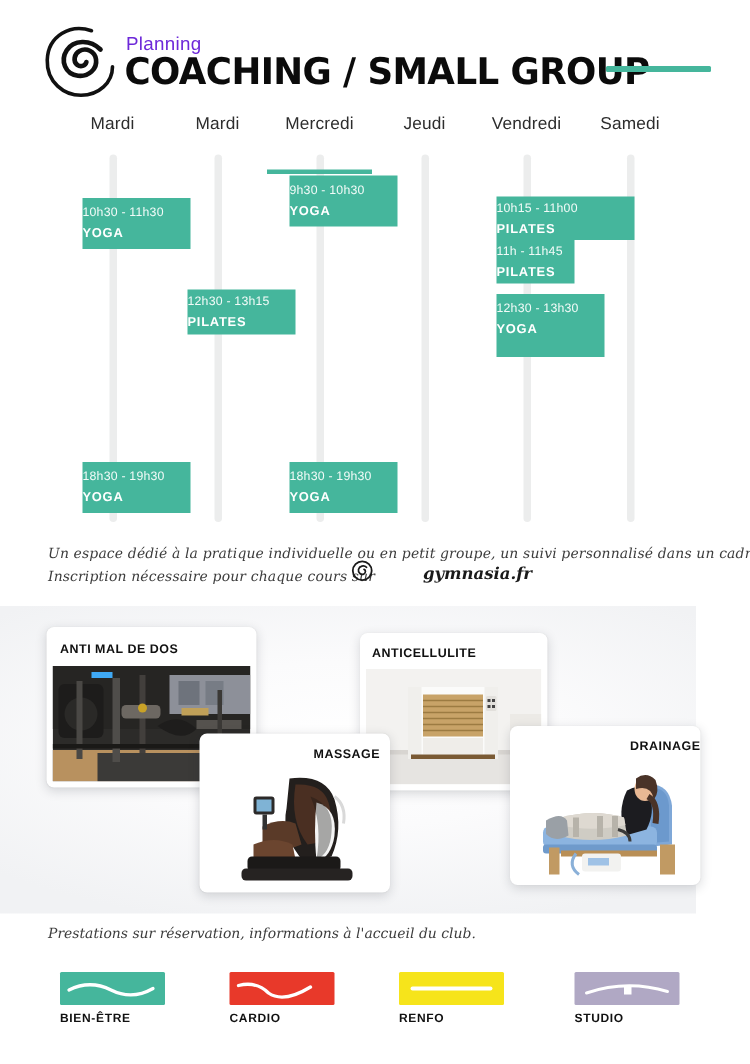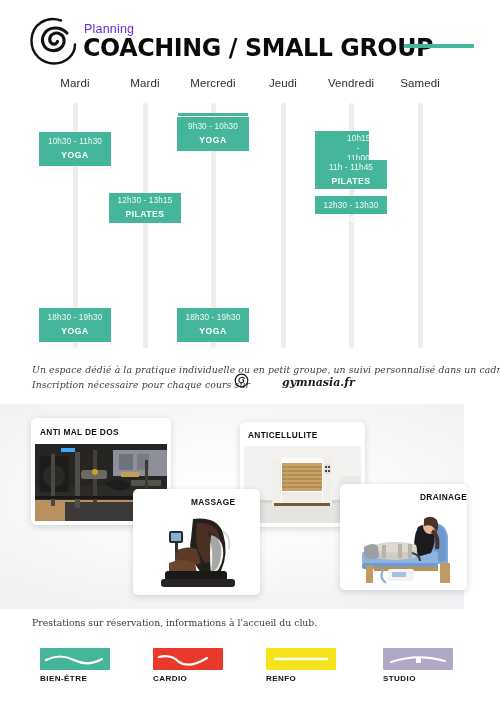--- a/index.html
+++ b/index.html
@@ -81,23 +81,24 @@
     left: 178px; top: 113px;
     width: 70px; height: 3px;
     background: #45b69c;
   }
 
   
   .session {
     position: absolute;
     background: #45b69c;
     color: #ffffff;
-    text-align: center;
+    text-align: left;
     box-sizing: border-box;
     padding-top: 5px;
+    margin-left: 16px;
   }
   .session .t {
     display: block;
     font-size: 8.2px;
     letter-spacing: 0.15px;
     line-height: 10px;
     color: #f2fbf8;
   }
   .session .n {
     display: block;
@@ -136,20 +137,21 @@
   }
   #gymnasia-mark {
     position: absolute;
     left: 234px; top: 373px;
     width: 15px; height: 15px;
   }
   #note-bottom {
     position: absolute;
     left: 32px; top: 617px;
     font-family: "DejaVu Serif", serif;
+    font-style: italic;
     font-size: 9.3px;
     color: #3c3c3c;
     white-space: nowrap;
     text-align: right;
   }
 
   
   #photo-zone {
     position: absolute;
     left: 0; top: 404px;
@@ -244,29 +246,29 @@
         <span class="n">PILATES</span>
       </div>
       <div class="session" style="left: 177px; top: 117px; width: 72px; height: 34px; background: rgb(69, 182, 156);">
         <span class="t">9h30 - 10h30</span>
         <span class="n">YOGA</span>
       </div>
       <div class="session" style="left: 177px; top: 308px; width: 72px; height: 34px; background: rgb(69, 182, 156);">
         <span class="t">18h30 - 19h30</span>
         <span class="n">YOGA</span>
       </div>
-      <div class="session compact" style="left: 315px; top: 131px; width: 54px; height: 29px; background: rgb(69, 182, 156); padding-left: 32px;">
+      <div class="session compact" style="left: 315px; top: 131px; width: 92px; height: 29px; background: rgb(69, 182, 156);">
         <span class="t">10h15 - 11h00</span>
         <span class="n">PILATES</span>
       </div>
-      <div class="session compact" style="left: 315px; top: 160px; width: 72px; height: 29px; background: rgb(69, 182, 156);">
+      <div class="session compact" style="left: 315px; top: 160px; width: 52px; height: 29px; background: rgb(69, 182, 156);">
         <span class="t">11h - 11h45</span>
         <span class="n">PILATES</span>
       </div>
-      <div class="session" style="left: 315px; top: 196px; width: 72px; height: 18px; background: rgb(69, 182, 156);">
+      <div class="session" style="left: 315px; top: 196px; width: 72px; height: 42px; background: rgb(69, 182, 156);">
         <span class="t">12h30 - 13h30</span>
         <span class="n">YOGA</span>
       </div>
     </div>
 
   <div class="note" id="note-line1">Un espace dédié à la pratique individuelle ou en petit groupe, un suivi personnalisé dans un cadre agréable.</div>
   <div class="note" id="note-line2">Inscription nécessaire pour chaque cours sur</div>
   <div id="gymnasia-mark">
     <svg width="15" height="15" viewBox="0 0 15 15">
       <circle cx="7.5" cy="7.5" r="6.3" fill="none" stroke="#1a1a1a" stroke-width="1.2"></circle>
@@ -330,21 +332,21 @@
           <rect x="84" y="20" width="2" height="2" fill="#444"></rect>
           <rect x="81" y="24" width="2" height="2" fill="#444"></rect>
           <rect x="84" y="24" width="2" height="2" fill="#444"></rect>
           <rect x="30" y="57" width="56" height="3" fill="#7a5a34"></rect>
           <rect x="96" y="30" width="21" height="26" fill="#eceae6"></rect>
         </svg>
       </div>
     </div>
 
     <div class="card" style="left:133px; top:85px; width:127px; height:106px;">
-      <div class="card-label" style="left:58px; top:8px;">MASSAGE</div>
+      <div class="card-label" style="left:76px; top:8px;">MASSAGE</div>
       <div class="photo" style="left:14px; top:22px; width:108px; height:80px;">
         <svg width="108" height="80" viewBox="0 0 108 80">
           <rect width="108" height="80" fill="#ffffff"></rect>
           <path d="M46 8 q24 -3 30 14 q6 20 -2 38 l-18 4 q-16 -18 -12 -36 Z" fill="#231f1d"></path>
           <path d="M50 12 q18 -1 22 12 q4 14 -2 26 l-12 2 q-12 -16 -8 -40Z" fill="#4a2f22"></path>
           <path d="M64 24 q14 4 12 22 q-2 14 -12 18 q-2 -22 0 -40Z" fill="#f4f4f4"></path>
           <path d="M60 20 q16 6 14 24 q-1 14 -10 18 q4 -24 -4 -42Z" fill="#151312" opacity="0.35"></path>
           <path d="M28 40 q12 -6 22 -2 l4 14 q-14 6 -26 2Z" fill="#5a3a28"></path>
           <path d="M22 52 q14 -6 26 0 l2 10 q-16 6 -28 0Z" fill="#6b452f"></path>
           <rect x="18" y="60" width="62" height="10" rx="3" fill="#1b1918"></rect>

